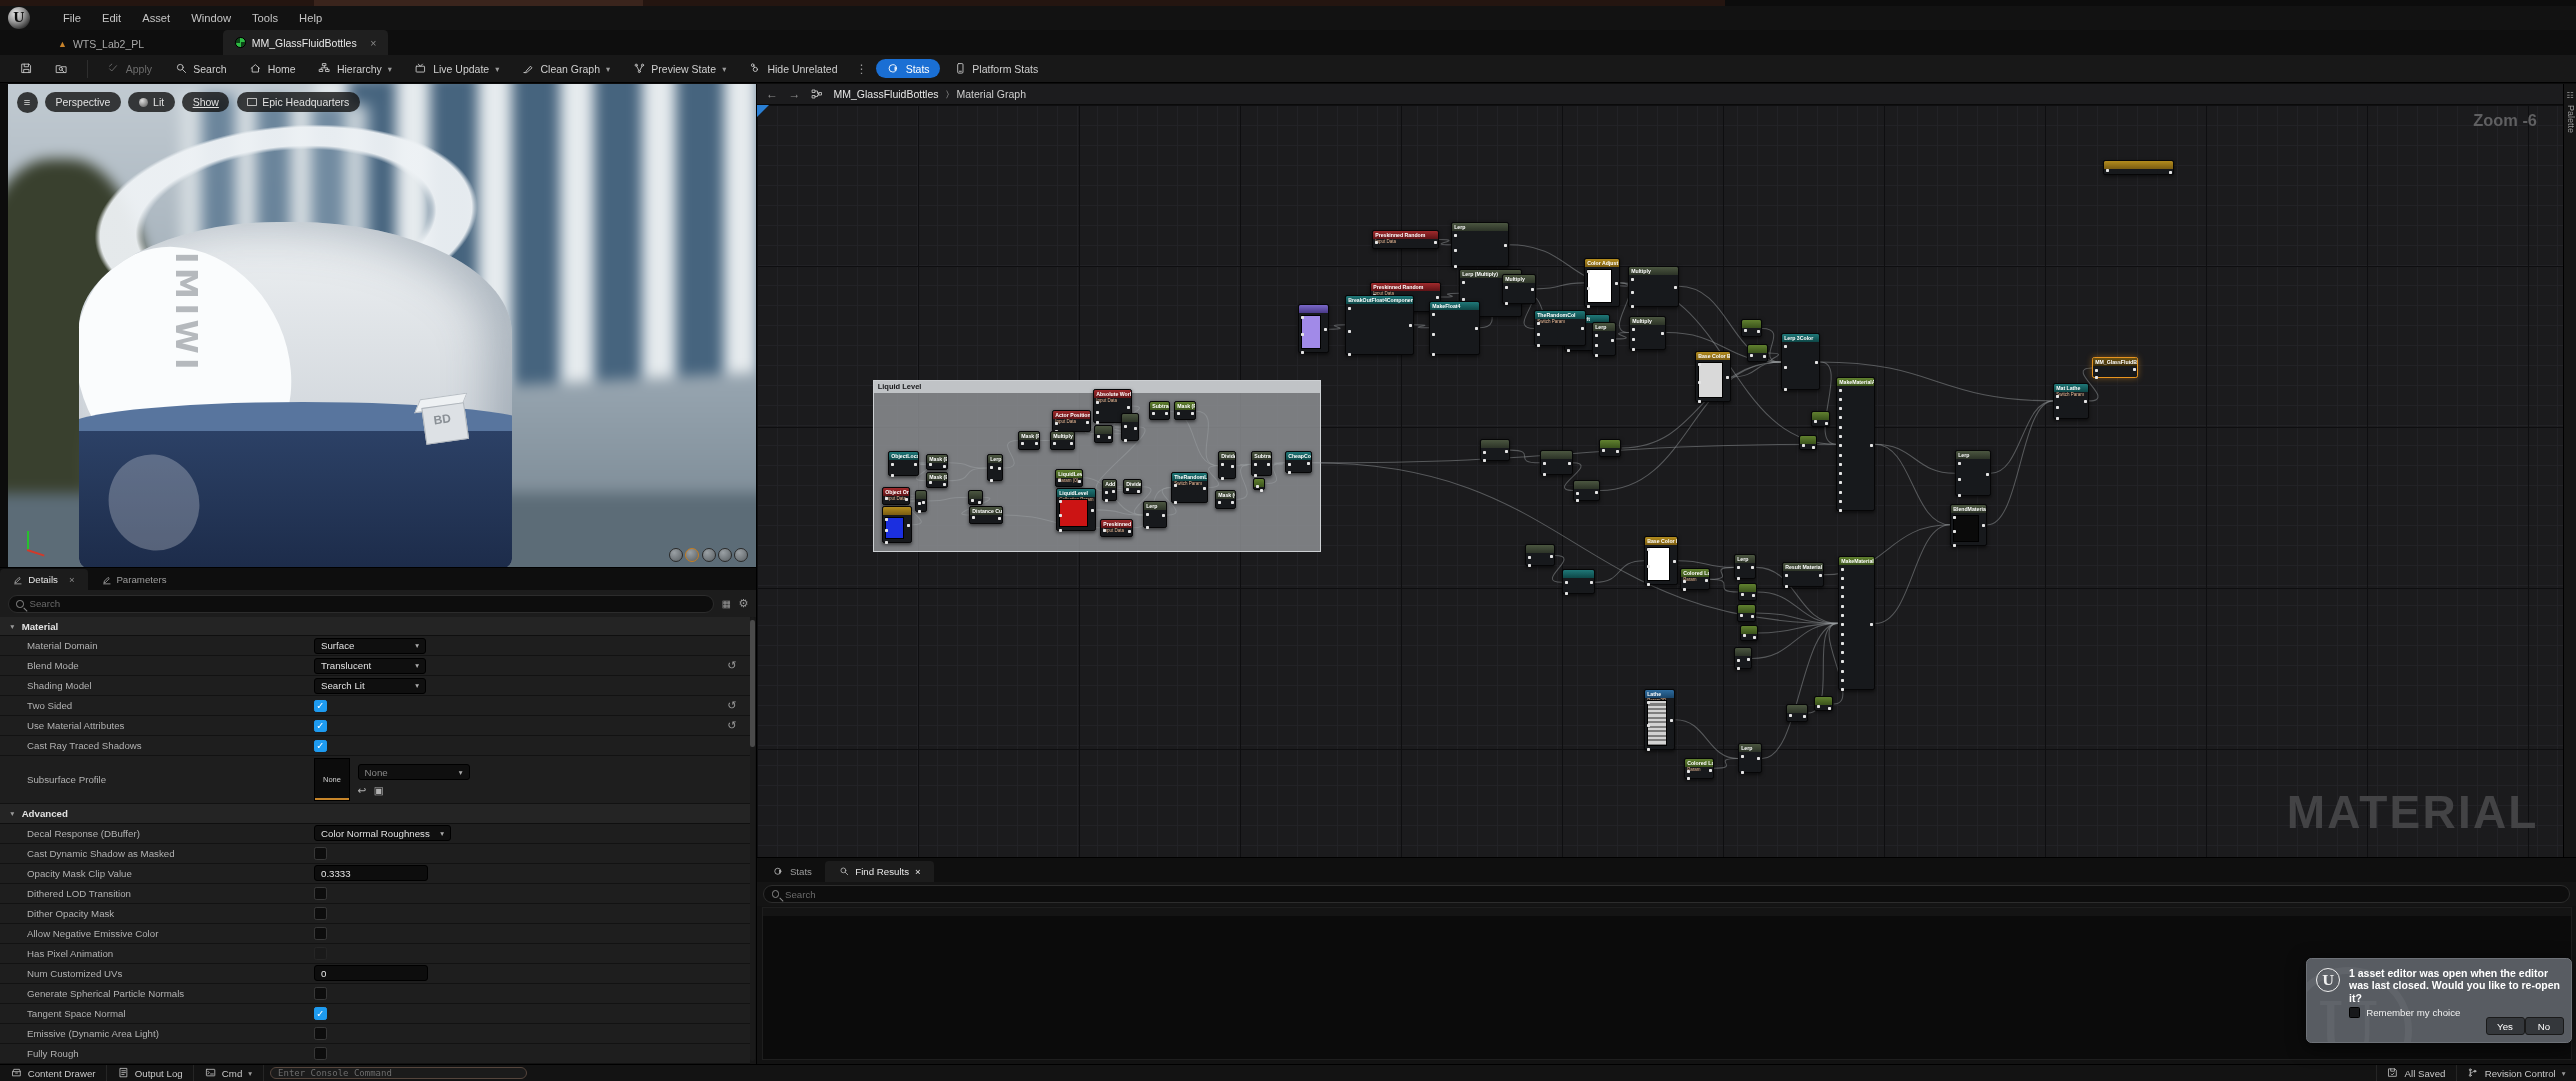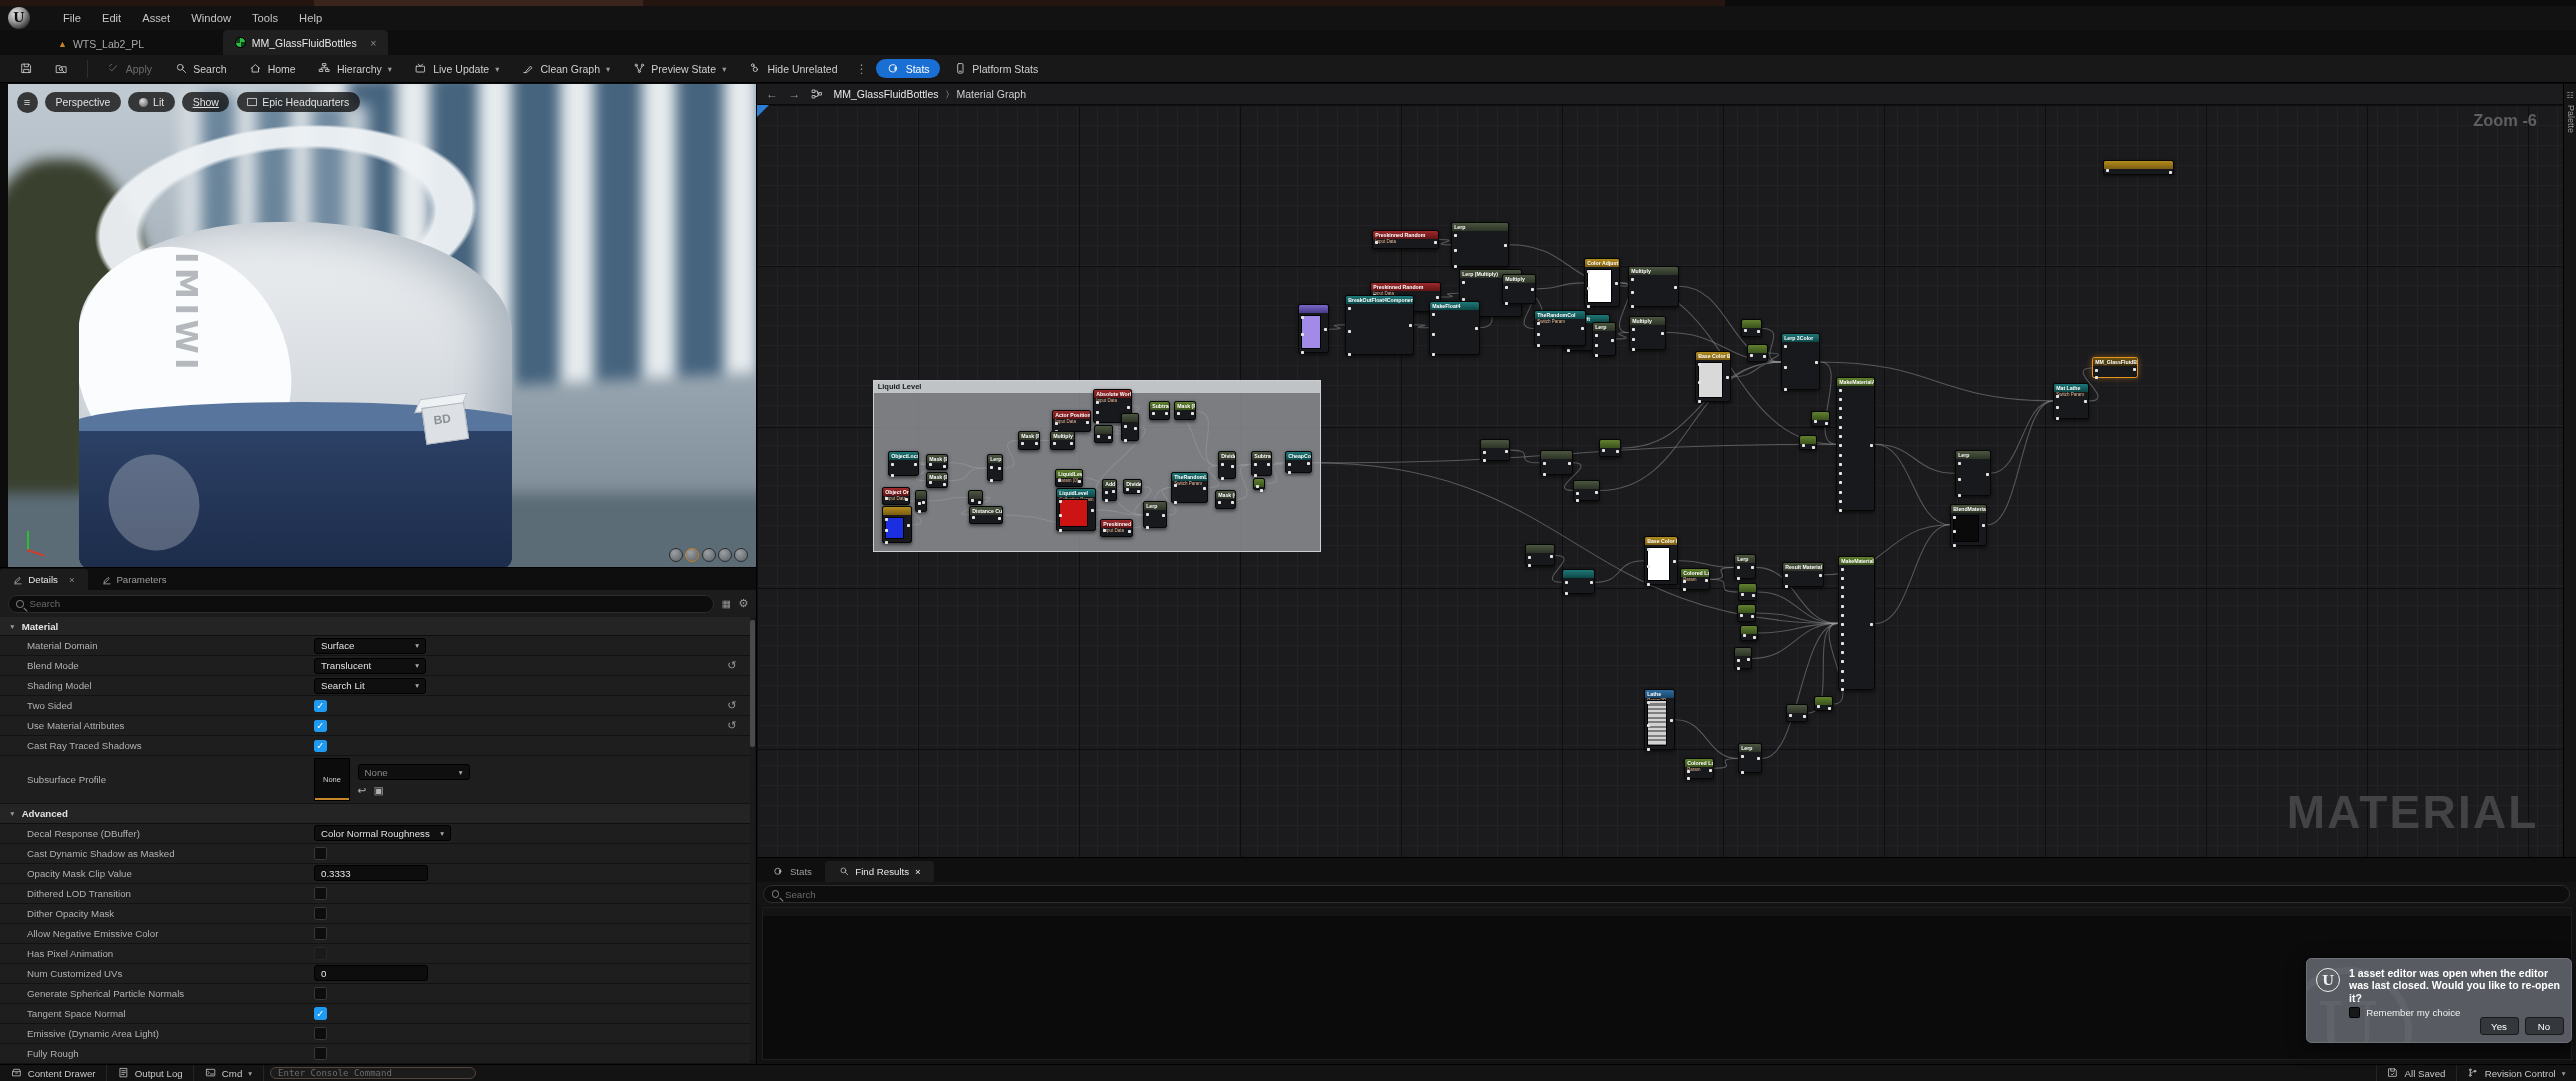--- a/index.html
+++ b/index.html
@@ -152,34 +152,34 @@
   .btabs { height:24px; background:#0f0f0f; display:flex; align-items:flex-end; padding-left:3px; }
   .btab { height:21px; display:flex; align-items:center; gap:6px; padding:0 13.4px; font-size:9.7px; color:#9d9d9d; }
   .btab.active { background:#1c1c1c; border-radius:3.7px 3.7px 0 0; color:#e8e8e8; }
   .bsearchrow { height:24px; display:flex; align-items:center; padding:0 6px; background:#141414; }
   .bresults { position:absolute; left:4.5px; right:4.5px; top:49px; bottom:4.5px; background:#0b0b0b; border:0.7px solid #1e1e1e; }
   .bresults .rowhint { height:7.5px; background:#141414; }
 
   
   .sbtn { display:flex; align-items:center; gap:6px; padding:0 10.5px; height:100%; color:#c9c9c9; border-right:0.7px solid #252525; white-space:nowrap; }
   .cmdwrap { display:flex; align-items:center; margin-left:6px; }
-  .cmdinput { width:206px; height:12.7px; background:#1b1b1b; border:0.7px solid #55453c; border-radius:6.7px; color:#ddd; font-family:"DejaVu Sans Mono", monospace; font-size:9px; padding:0 7.5px; outline:none; }
+  .cmdinput { width:257px; height:12.7px; background:#1b1b1b; border:0.7px solid #55453c; border-radius:6.7px; color:#ddd; font-family:"DejaVu Sans Mono", monospace; font-size:9px; padding:0 7.5px; outline:none; }
   .cmdinput::placeholder { color:#6d6d6d; }
   .sspacer { flex:1; }
   .sbtn.rt { border-right:0; border-left:0.7px solid #252525; }
   .sbtn .chev { font-size:7.5px; color:#9a9a9a; }
 
   
   .dialog { position:absolute; left:2306px; top:958px; width:266px; height:85px; background:#585c62; border:0.7px solid #6e7278; border-radius:5.2px; box-shadow:0 4.5px 18px rgba(0,0,0,.6); overflow:hidden; z-index:20; }
   .dlg-water { position:absolute; left:-22.4px; top:7.5px; width:127px; height:127px; border:7.5px solid rgba(255,255,255,.05); border-radius:50%; color:rgba(255,255,255,.05); font-family:"DejaVu Serif",serif; font-size:75px; text-align:center; line-height:112px; }
   .dlg-logo { position:absolute; left:9px; top:9px; width:24px; height:24px; border:1.5px solid #f0f0f0; border-radius:50%; color:#f0f0f0; font-family:"DejaVu Serif",serif; font-weight:bold; font-size:13.4px; display:flex; align-items:center; justify-content:center; }
   .dlg-msg { position:absolute; left:42px; top:7.5px; width:215px; font-size:10.5px; font-weight:bold; color:#fff; line-height:12.7px; }
   .dlg-checkrow { position:absolute; left:42px; top:48px; display:flex; align-items:center; gap:6px; font-size:9.7px; color:#f0f0f0; }
   .dlg-cb { width:11.2px; height:11.2px; background:#17181a; border:0.7px solid #000; border-radius:1.5px; }
-  .dlg-btns { position:absolute; right:7.5px; bottom:6.7px; display:flex; gap:6px; }
+  .dlg-btns { position:absolute; right:7.5px; bottom:6.7px; display:flex; gap:0; }
   .dlg-btn { min-width:39px; height:18px; background:#34373b; border:0.7px solid #1a1a1a; border-radius:3px; color:#fff; font-size:9.7px; display:flex; align-items:center; justify-content:center; }
 </style>
 </head>
 <body>
 
 <div class="app">
 
   <div class="topstrip">
       <div class="seg"></div>
     </div>

